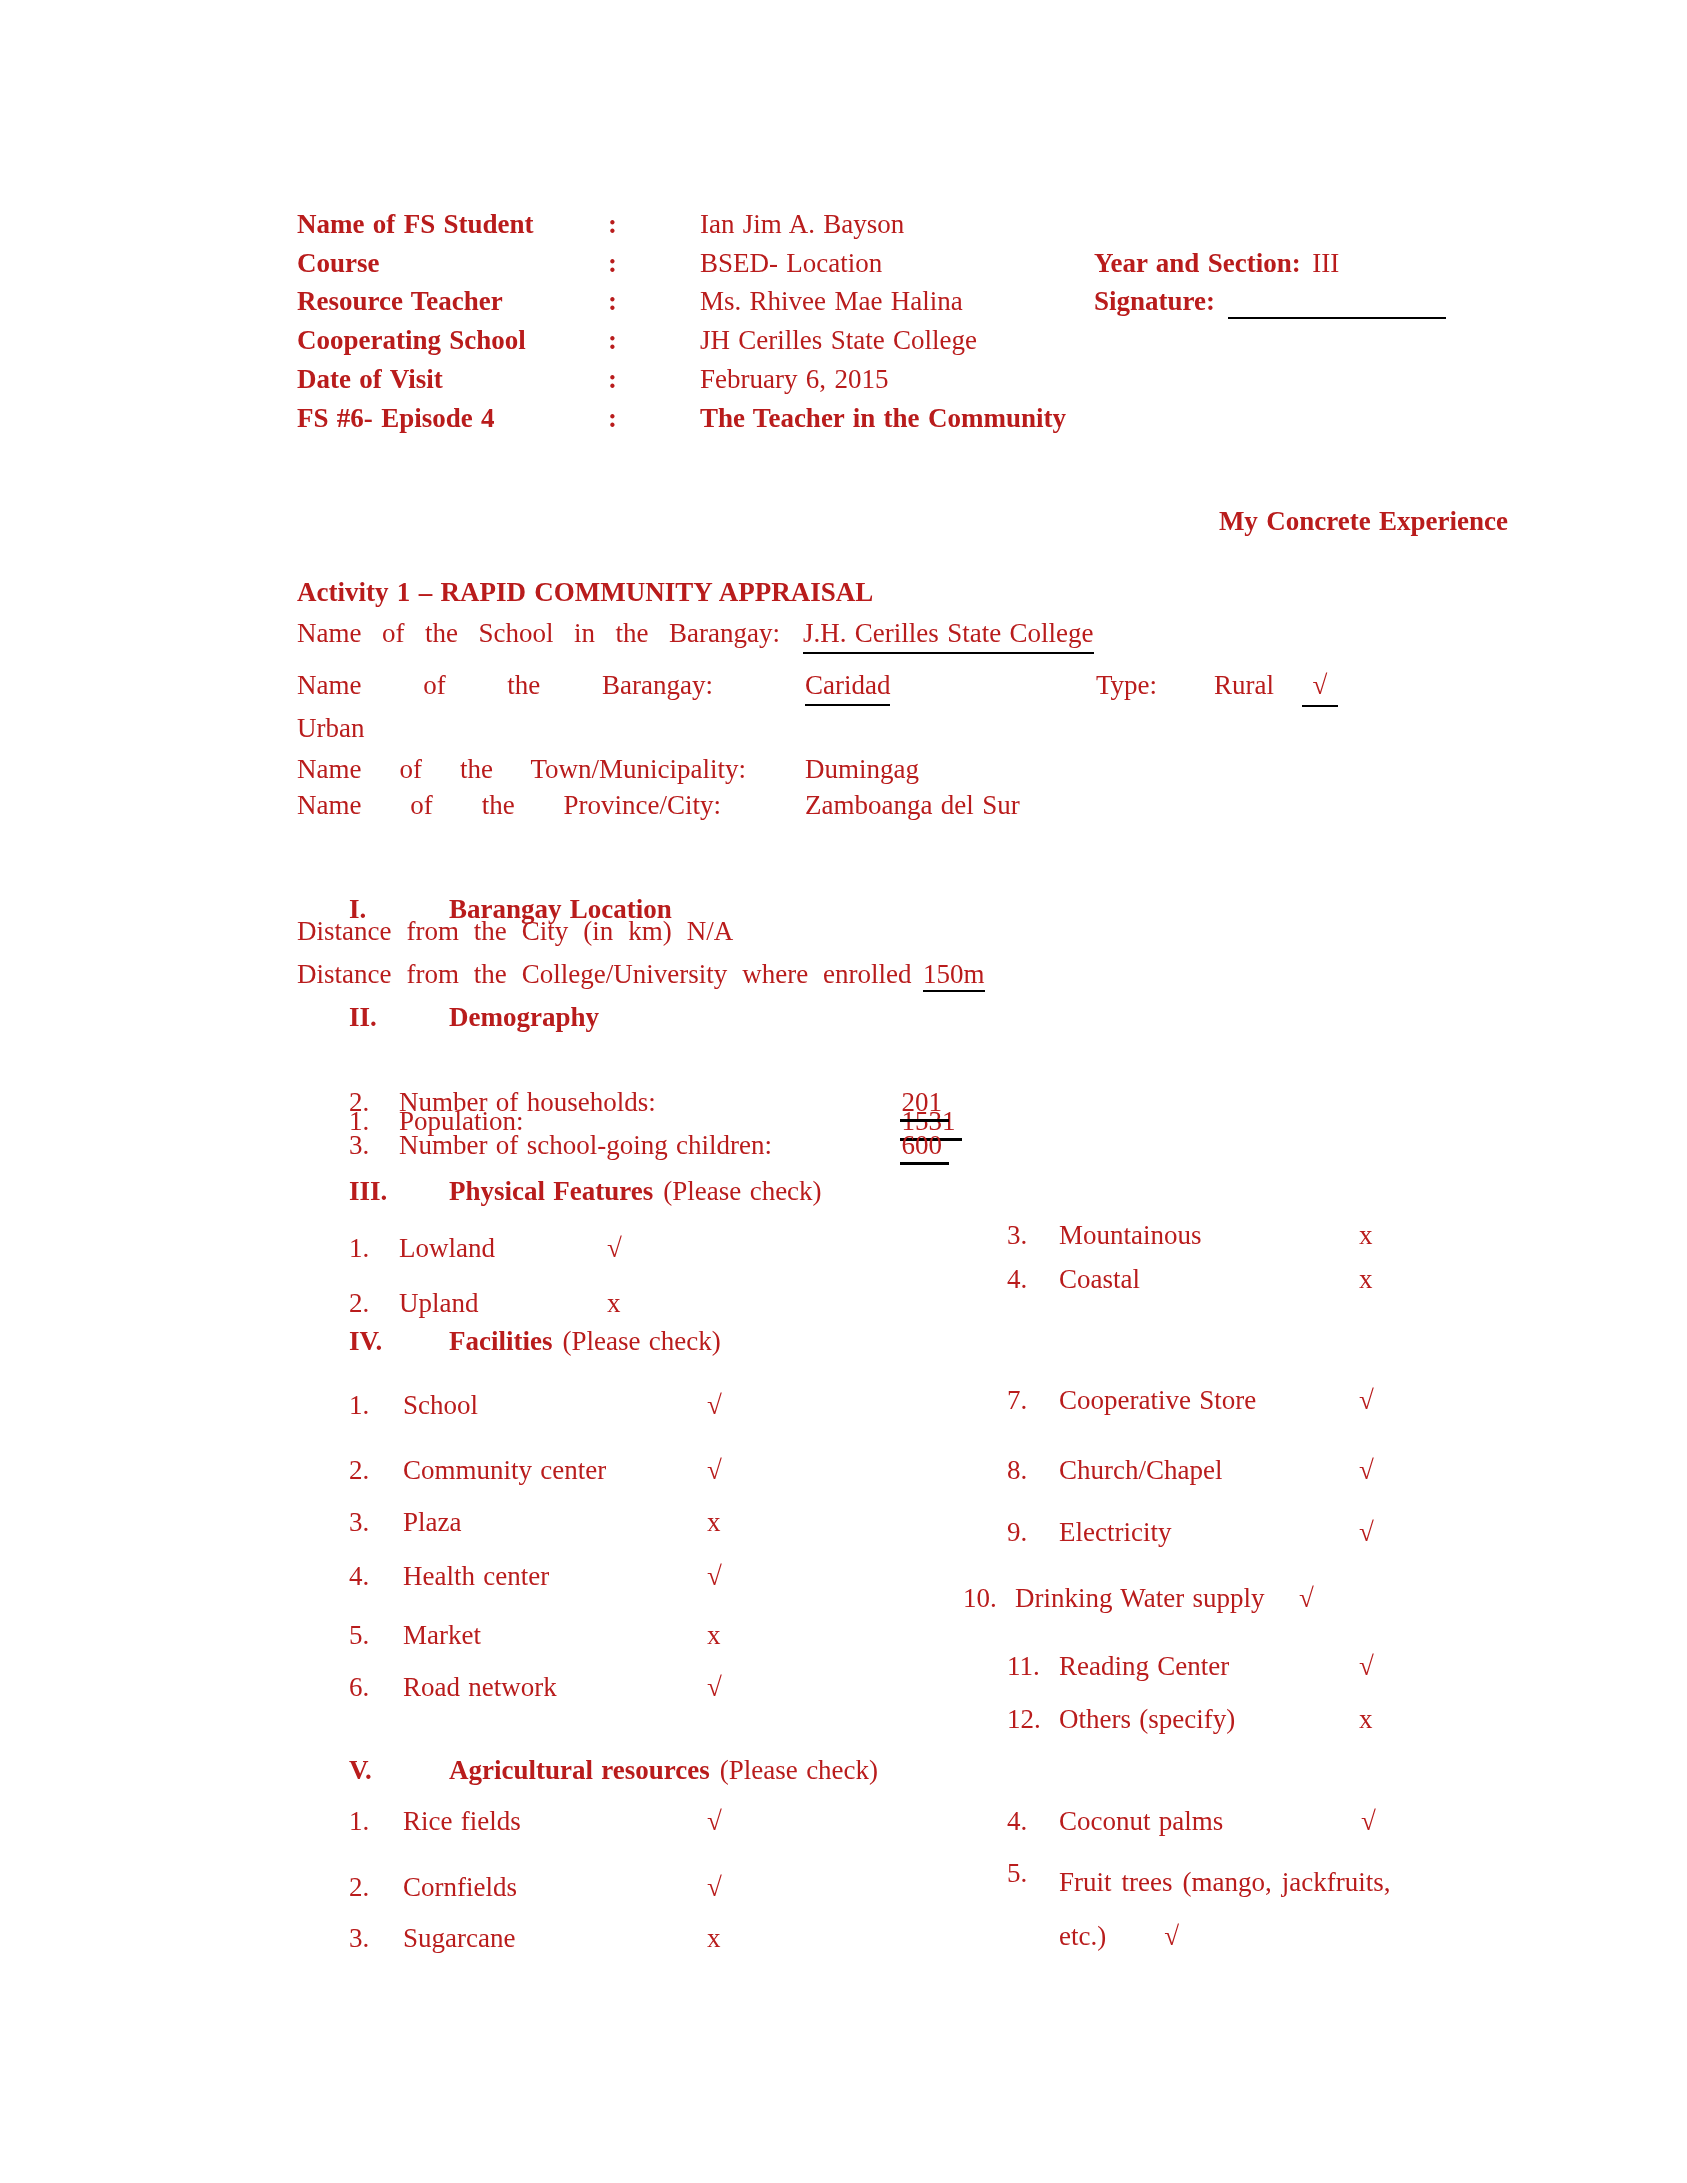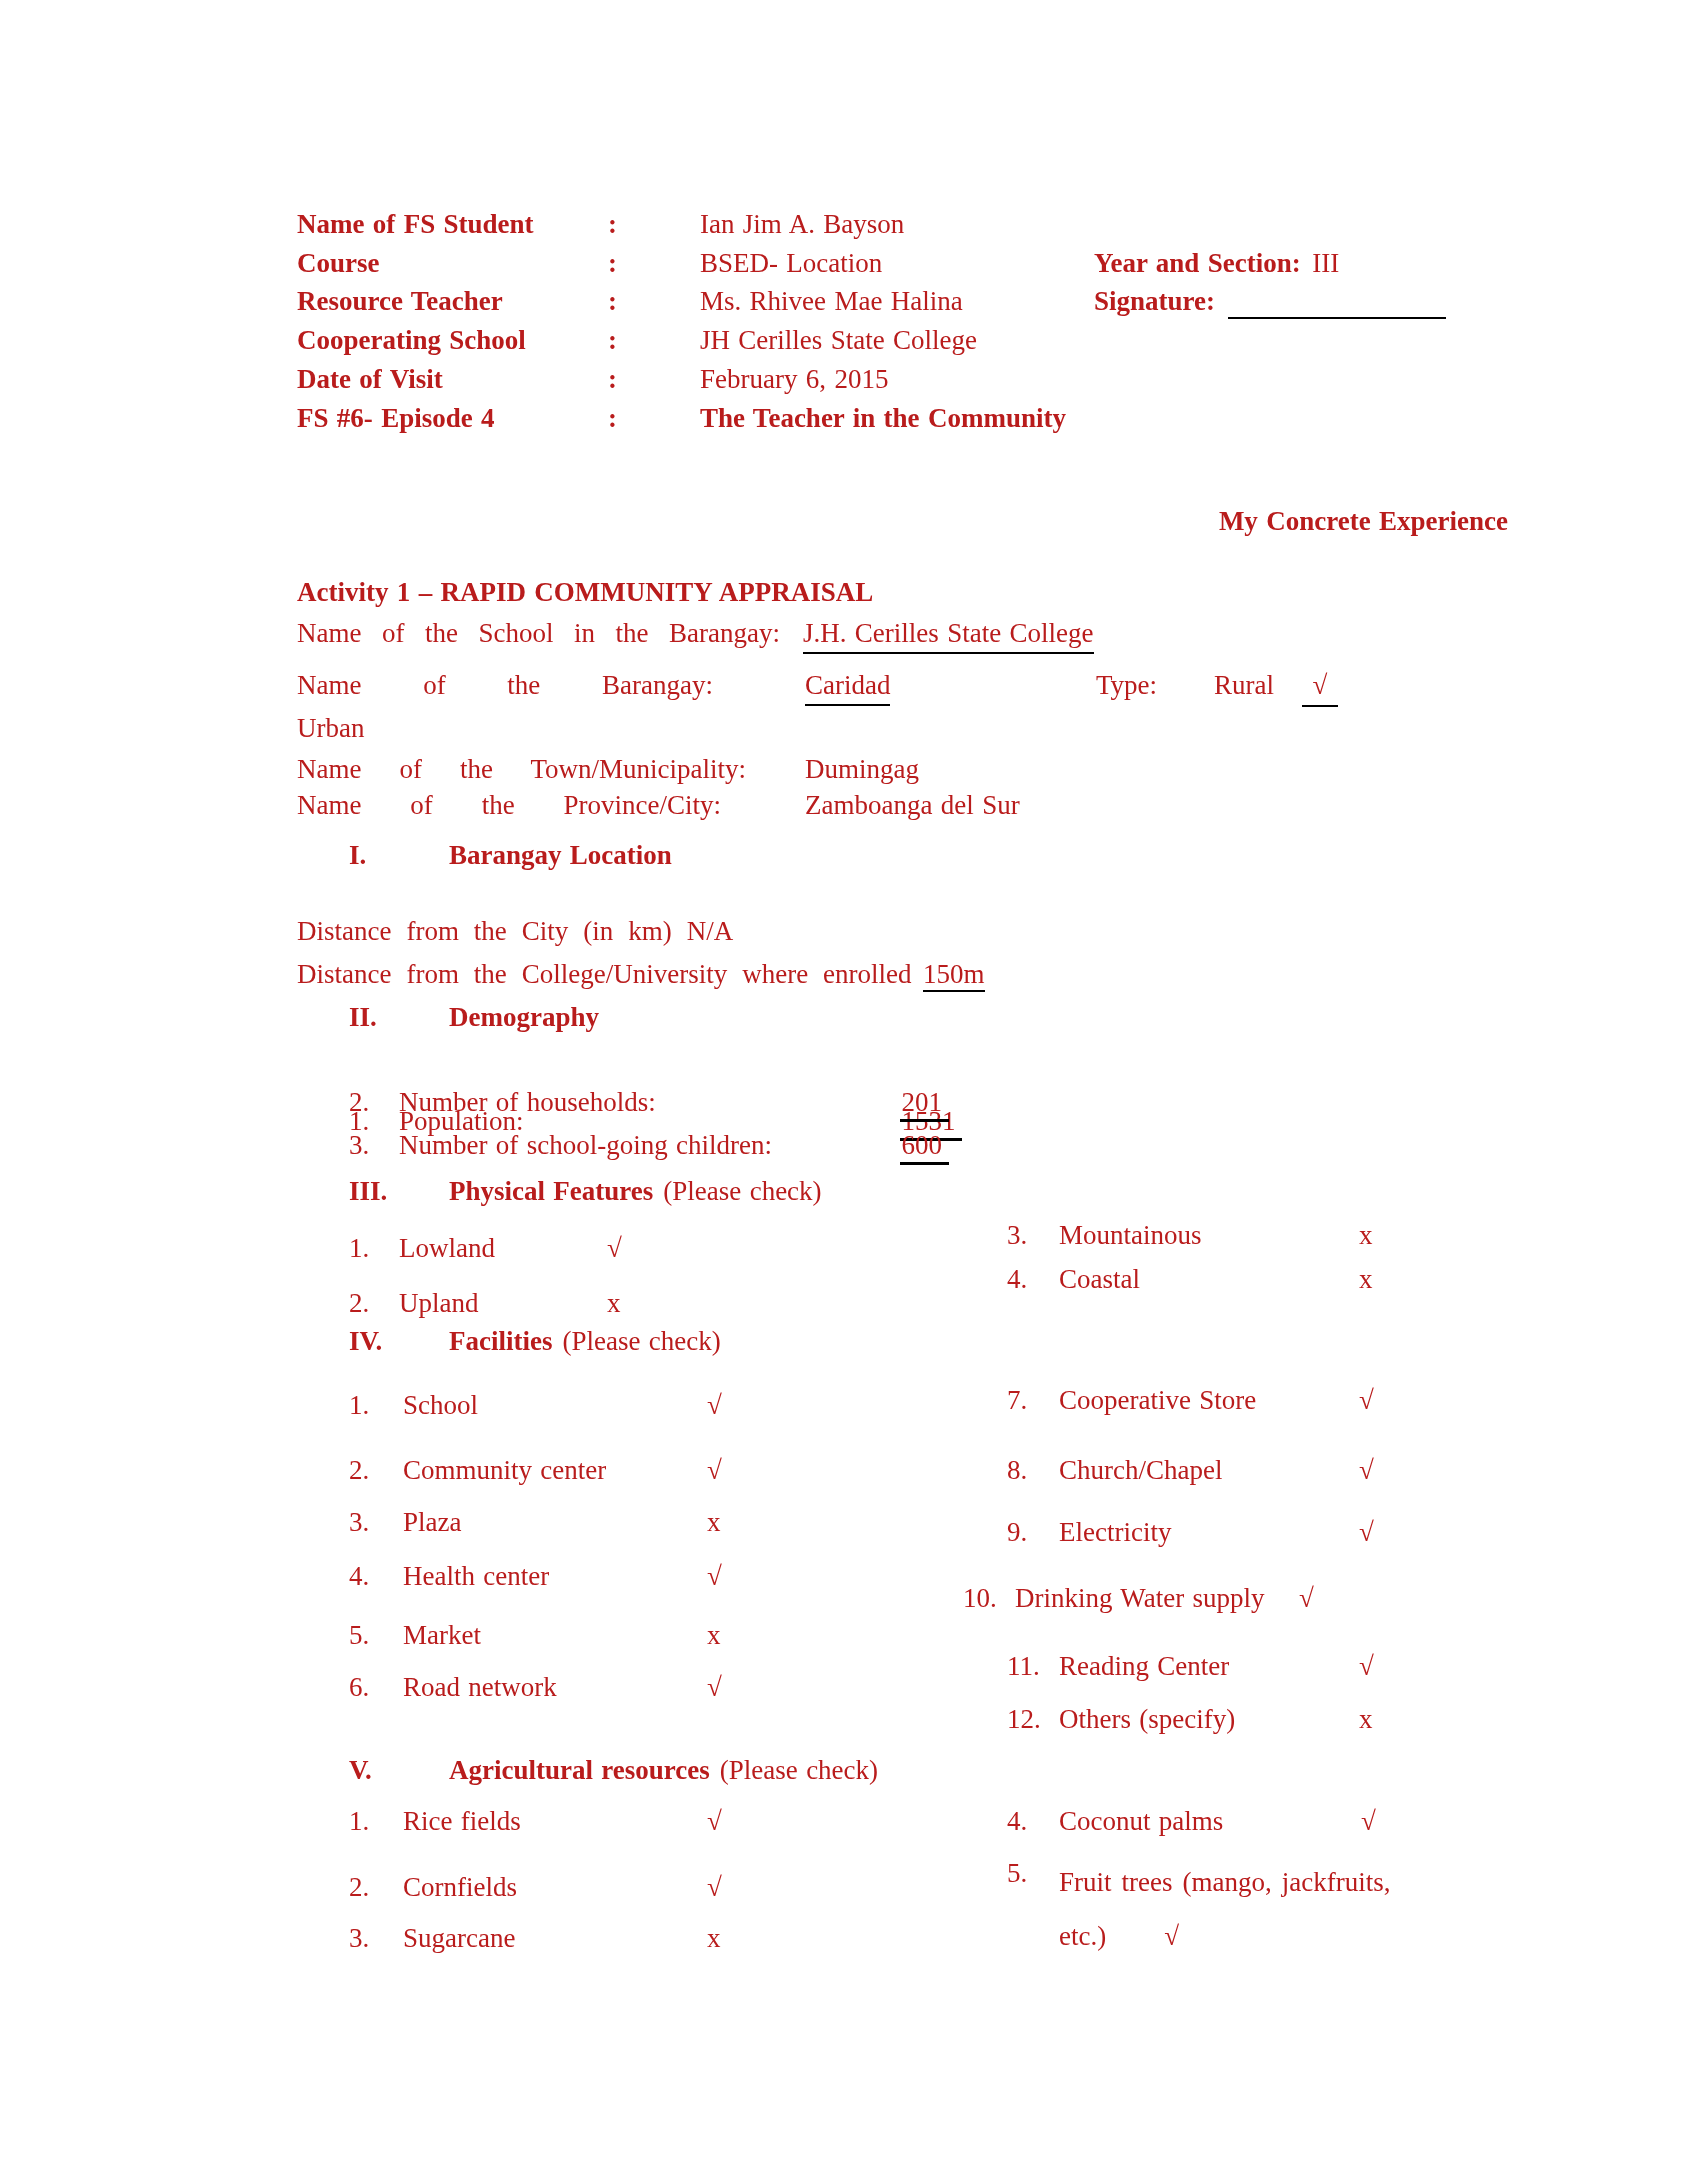--- a/index.html
+++ b/index.html
@@ -92,21 +92,21 @@
   <div class="abs" style="left:297px;top:710px">Urban</div>
   <div class="abs" style="left:297px;top:751px">
     <span class="jlabel" style="width:449px">Name of the Town/Municipality:</span>
     <span class="abs2" style="left:508px">Dumingag</span>
   </div>
   <div class="abs" style="left:297px;top:787px">
     <span class="jlabel" style="width:424px">Name of the Province/City:</span>
     <span class="abs2" style="left:508px">Zamboanga del Sur</span>
   </div>
 
-  <div class="abs b" style="left:349px;top:837px">
+  <div class="abs b" style="left:349px;top:891px">
     <span class="rn">I.</span><span>Barangay Location</span>
   </div>
   <div class="abs ws10" style="left:297px;top:913px">Distance from the City (in km) N/A</div>
   <div class="abs ws10" style="left:297px;top:956px">
     <span>Distance from the College/University where enrolled</span><span class="u" style="margin-left:11.5px">150m</span>
   </div>
 
   <div class="abs b" style="left:349px;top:999px">
     <span class="rn">II.</span><span>Demography</span>
   </div>

